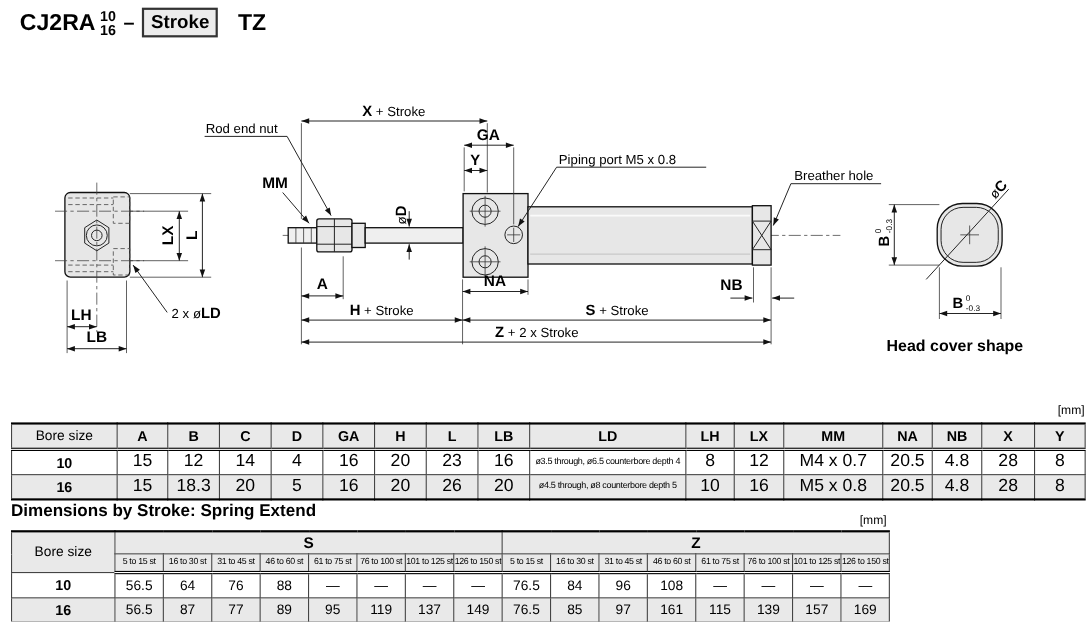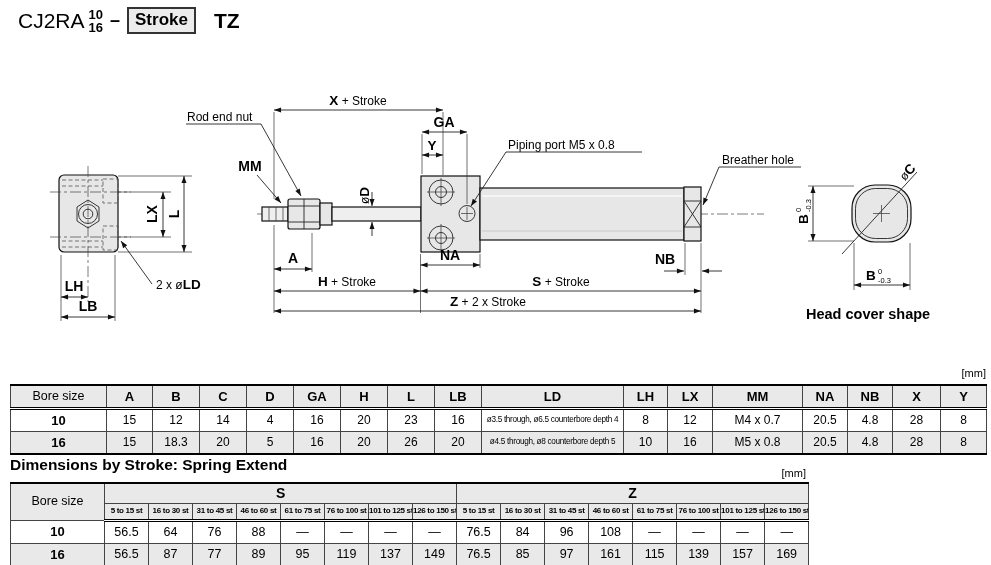--- a/index.html
+++ b/index.html
@@ -1,21 +1,21 @@
 <!DOCTYPE html>
 <html><head>
 <meta charset="utf-8">
 <style>
   html,body{margin:0;padding:0;}
   body{width:991px;height:565px;background:#fff;position:relative;overflow:hidden;
        font-family:"Liberation Sans","DejaVu Sans",sans-serif;color:#000;}
   
   .title{position:absolute;left:12px;top:7px;display:flex;align-items:center;white-space:nowrap;}
   .title .t-pre{font-weight:bold;font-size:18px;}
-  .title .t-model{font-weight:normal;font-size:21px;margin-left:6px;text-align:center;}
+  .title .t-model{font-weight:bold;font-size:21px;margin-left:6px;text-align:center;}
   .title .frac{display:inline-flex;flex-direction:column;align-items:center;margin-left:4px;
                font-weight:bold;font-size:13px;line-height:13px;}
   .title .t-dash{font-weight:bold;font-size:18px;margin:0 7px;}
   .title .t-box{border:2px solid #333;background:#ececec;font-weight:bold;font-size:17px;
                 padding:1px 6px 2px 6px;}
   .title .t-suf{font-weight:bold;font-size:21px;margin-left:18px;}
   
   svg{position:absolute;left:0;top:0;}
   svg text{font-family:"Liberation Sans","DejaVu Sans",sans-serif;fill:#000;}
   .dl{font-size:13.5px;font-weight:bold;}
@@ -31,30 +31,30 @@
   .dim{stroke:#222;stroke-width:0.9;fill:none;}
   .cl{stroke:#444;stroke-width:0.7;fill:none;stroke-dasharray:11 3 3 3;}
   .hid{stroke:#555;stroke-width:0.8;fill:none;stroke-dasharray:4 2.5;}
   .hl-w{stroke:#ffffff;stroke-width:1.5;opacity:.8;}
   .hl-g{stroke:#c9c9c9;stroke-width:1;}
   
   table{border-collapse:collapse;table-layout:fixed;position:absolute;background:#fff;}
   th,td{border:1px solid #444;text-align:center;vertical-align:middle;padding:0;
         white-space:nowrap;overflow:hidden;line-height:1.05;}
   .t1{left:10px;top:384px;width:976px;border-top:2.5px solid #000;border-bottom:2.5px solid #000;}
-  .t1 th,.t1 td{height:21px;font-size:12px;}
+  .t1 th,.t1 td{height:21px;font-size:16px;}
   .t1 thead tr{background:#e9e9e9;}
   .t1 thead th{font-weight:bold;font-size:13px;border-bottom:3px double #000;}
   .t1 thead th.bs{font-weight:normal;font-size:12.5px;}
   .t2{left:10px;top:482px;width:798px;border-top:2.5px solid #000;border-bottom:2.5px solid #000;}
   .t2 th,.t2 td{font-size:12.5px;}
   .t2 thead tr{background:#e9e9e9;}
   .t2 .grp{font-weight:bold;font-size:14px;height:19px;}
   .t2 .bs{font-weight:normal;font-size:12.5px;}
-  .t2 .st{font-weight:bold;font-size:8px;letter-spacing:-0.3px;height:15px;border-bottom:3px double #000;}
+  .t2 .st{font-weight:normal;font-size:8px;letter-spacing:-0.3px;height:15px;border-bottom:3px double #000;}
   .t2 td{height:21px;}
   tr.r1{background:#fff;}
   tr.r2{background:#e9e9e9;}
   td.bore{font-weight:bold;font-size:13px;}
   td.ld{font-size:8.2px;letter-spacing:-0.3px;}
   .unit{position:absolute;font-size:11px;}
   .h2{position:absolute;left:10px;top:456px;font-weight:bold;font-size:15.5px;}
 </style>
 </head>
 <body>

